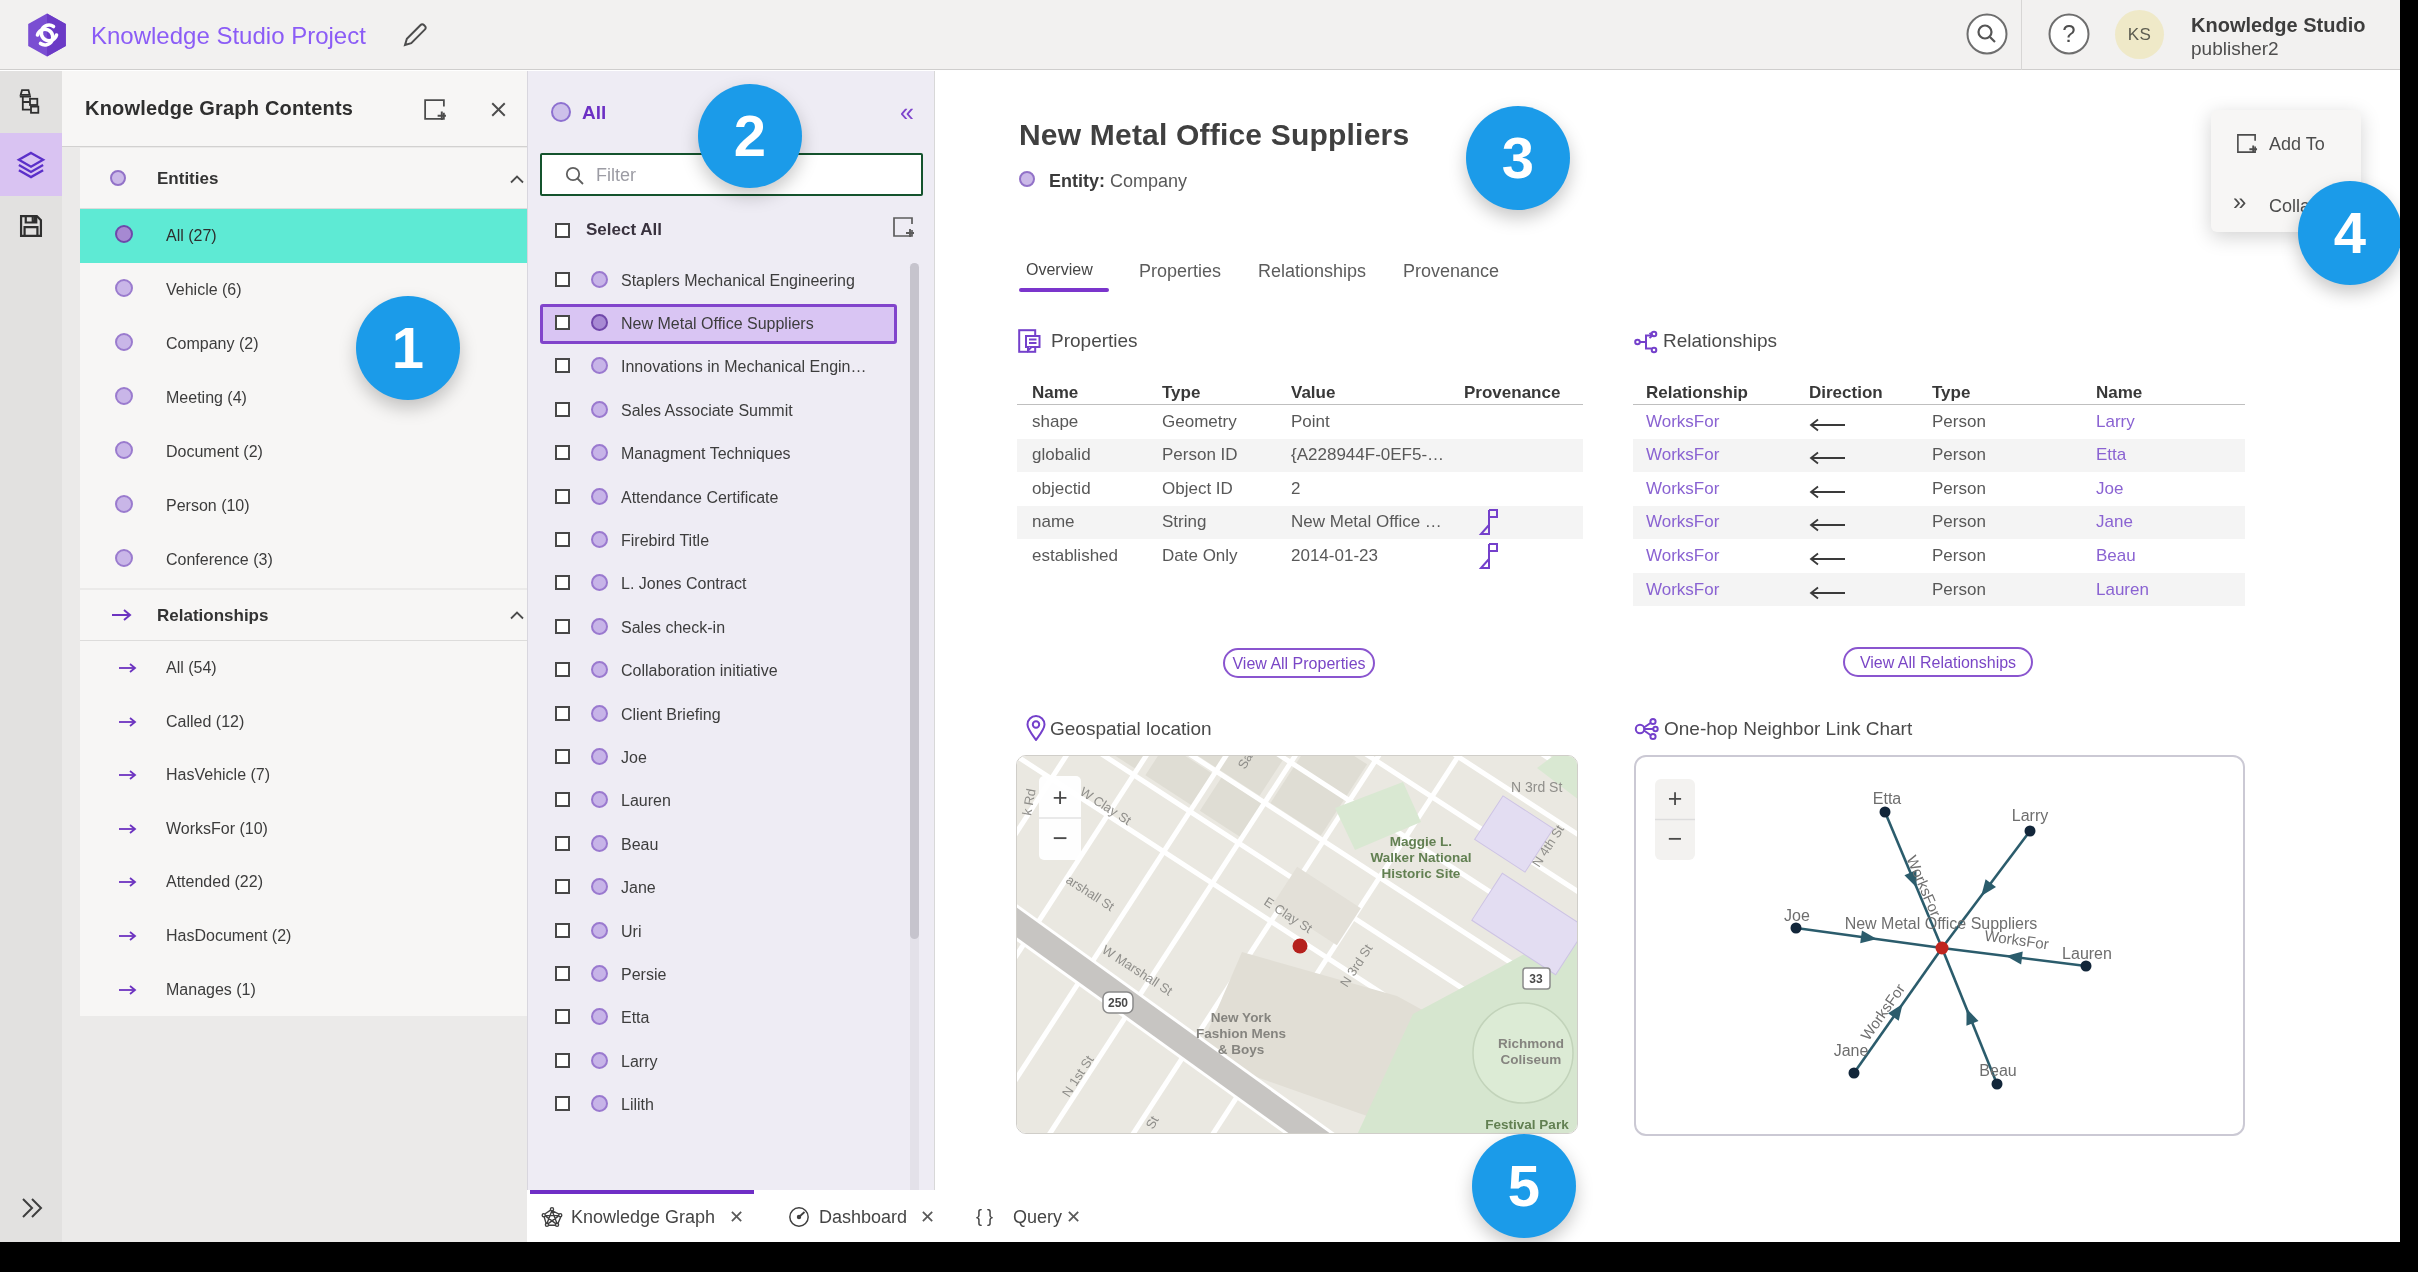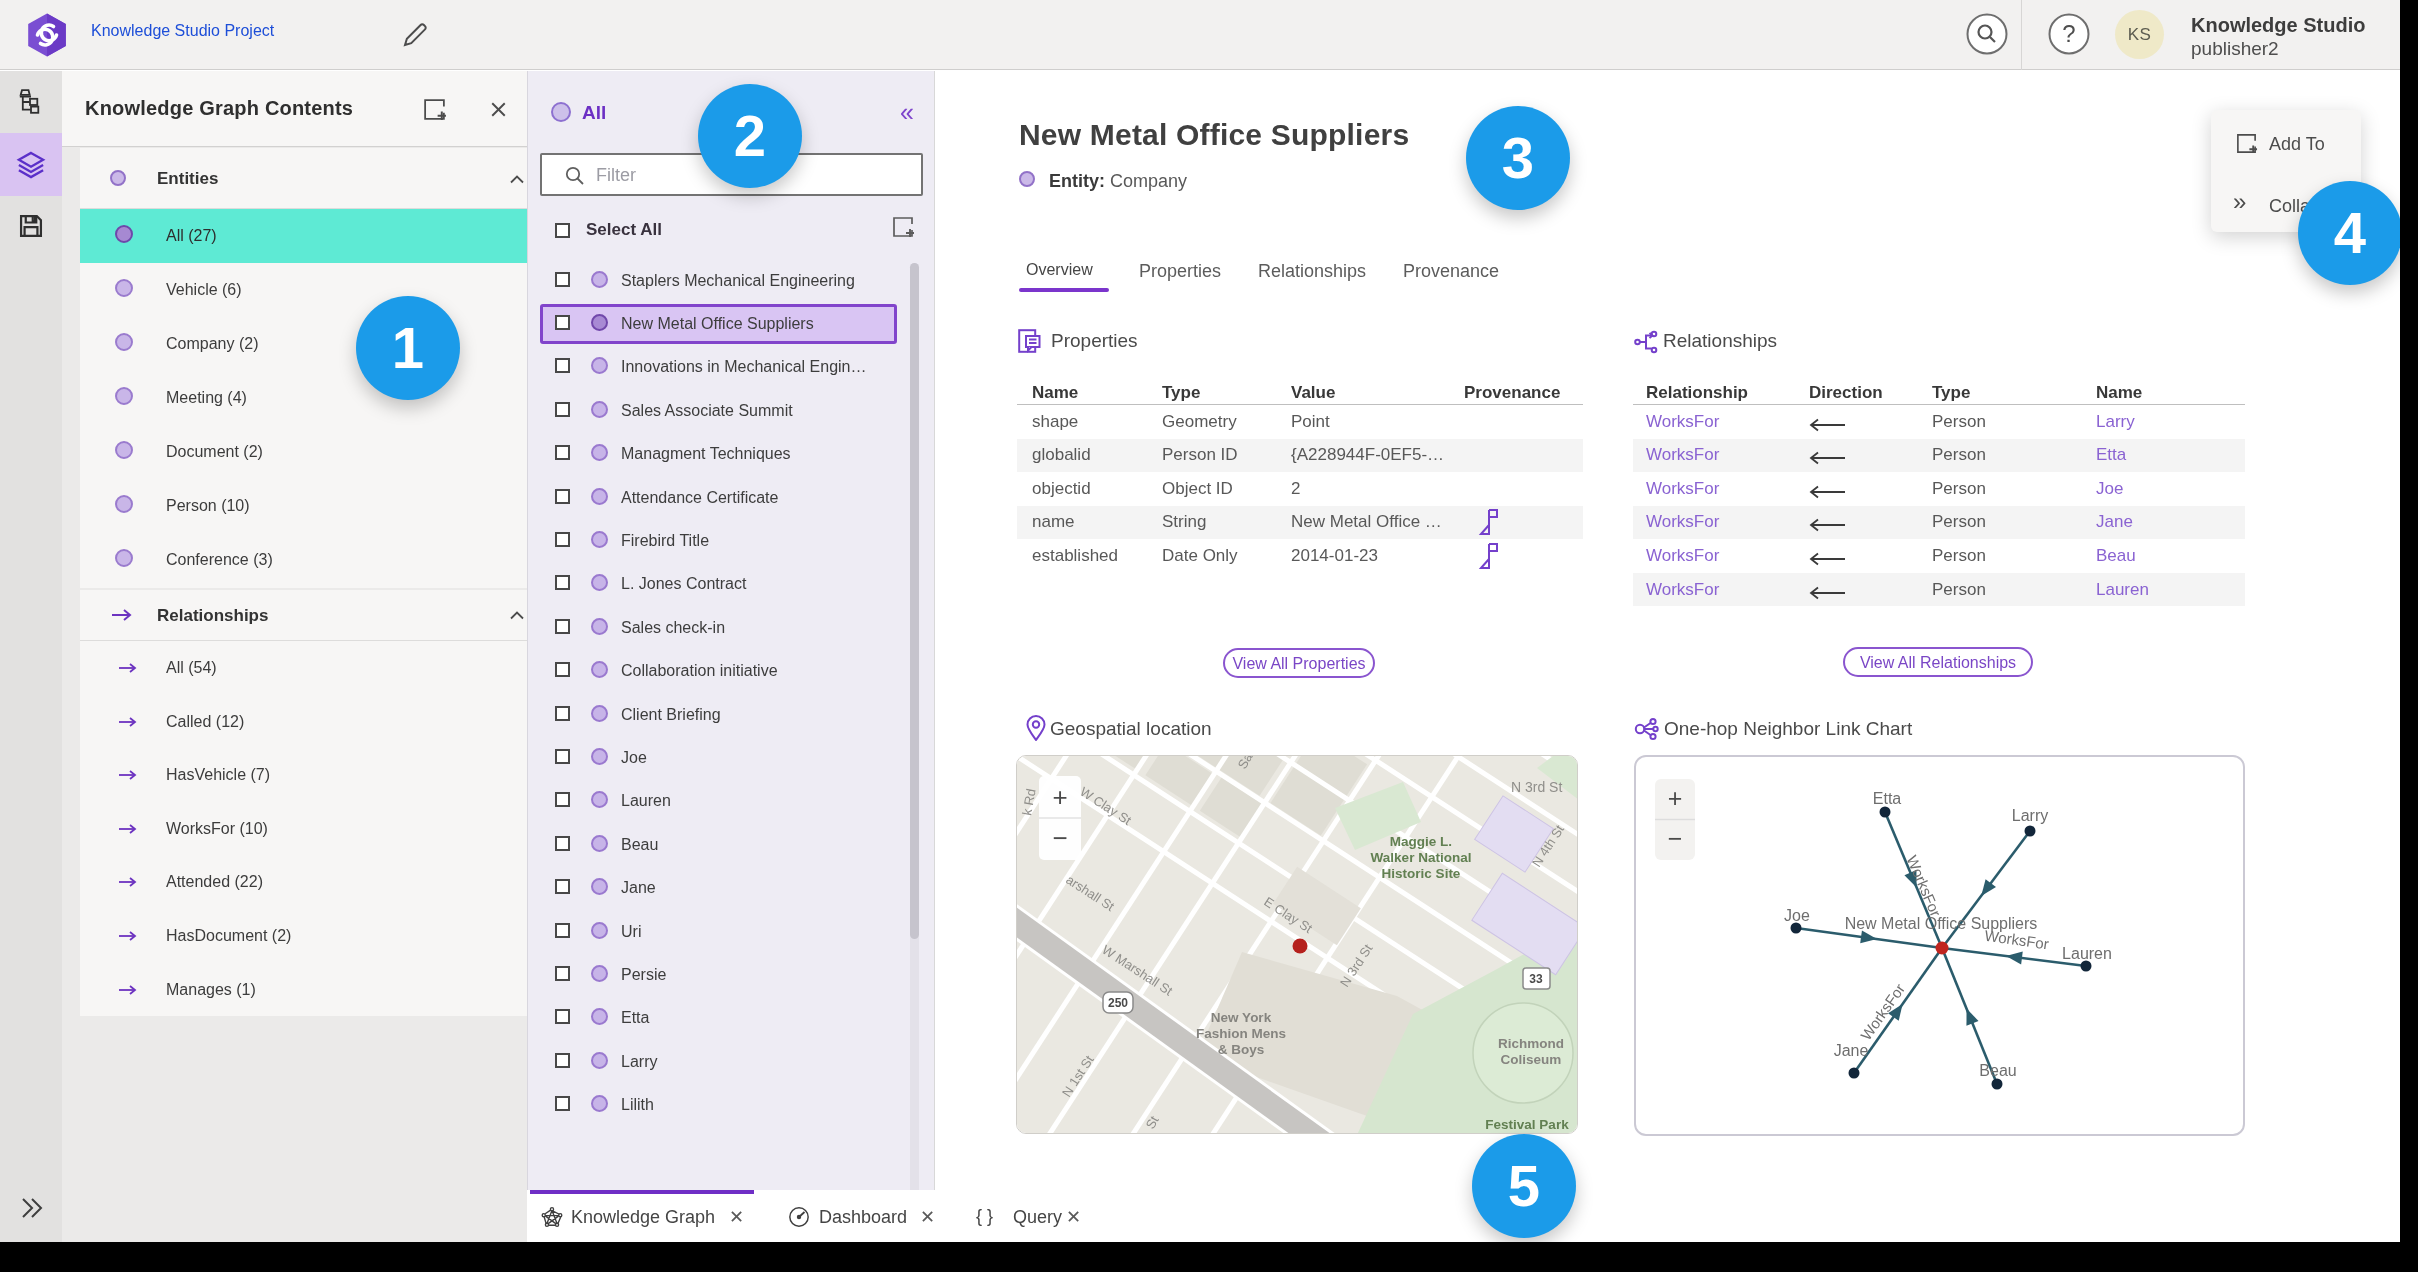--- a/index.html
+++ b/index.html
@@ -1,21 +1,21 @@
 <!DOCTYPE html>
 <html><head>
 <meta charset="utf-8">
 <style>
 * { margin:0; padding:0; box-sizing:border-box; }
 html,body { width:2418px; height:1272px; background:#000; font-family:"Liberation Sans", sans-serif; }
 #app { position:absolute; left:0; top:0; width:2400px; height:1242px; background:#fff; overflow:hidden; }
 .abs { position:absolute; }
 
 #topbar { position:absolute; left:0; top:0; width:2400px; height:70px; background:#f2f1f0; border-bottom:1px solid #cfcecd; }
-#topbar .title { position:absolute; left:91px; top:22px; font-size:16px; color:#1d4ed8; }
+#topbar .title { position:absolute; left:91px; top:22px; font-size:24px; color:#8b5cf6; }
 
 #rail { position:absolute; left:0; top:71px; width:62px; height:1171px; background:#e2e1e0; }
 #rail .sel { position:absolute; left:0; top:62px; width:62px; height:63px; background:#d9c3f2; }
 
 #panel1 { position:absolute; left:62px; top:71px; width:465px; height:1171px; background:#ebeae9; }
 #p1head { position:absolute; left:0; top:0; width:465px; height:76px; background:#f7f6f5; border-bottom:1px solid #d2d1d0; }
 #p1head .t { position:absolute; left:23px; top:26px; font-size:20px; color:#2f2f2f; font-weight:bold; letter-spacing:0.2px;}
 .card { position:absolute; left:0; width:465px; background:#f7f6f5;margin-left:18px; }
 .secrow { position:relative; height:61px; border-bottom:1px solid #dddcdb; }
 .itemrow { position:relative; height:54px; }
@@ -205,21 +205,21 @@
           </svg>
           <div class="rtxt" style="top:18px;">Manages (1)</div>
         </div>
     </div>
   </div>
 
   <div id="panel2">
     <div class="dot" style="left:23px;top:31px;width:20px;height:20px;background:#cdc0ea;border:2px solid #8d70d0;"></div>
     <div class="abs" style="left:54px;top:31px;font-size:19px;font-weight:bold;color:#6c2fc4;">All</div>
     <div class="abs" style="left:372px;top:27px;font-size:25px;color:#7e45cc;">«</div>
-    <div class="abs" style="left:12px;top:82px;width:383px;height:43px;background:#fff;border:2px solid #737373;border-radius:2px;">
+    <div class="abs" style="left:12px;top:82px;width:383px;height:43px;background:#fff;border:2px solid #14532d;border-radius:2px;">
       <svg class="abs" style="left:22px;top:10px" width="22" height="22" viewBox="0 0 22 22" fill="none" stroke="#5f5f5f" stroke-width="1.8">
           <circle cx="9" cy="9" r="6.2"></circle>
           <line x1="13.5" y1="13.5" x2="19" y2="19"></line>
         </svg>
       <div class="abs" style="left:54px;top:10px;font-size:18px;color:#9c9ca4;">Filter</div>
     </div>
     <div class="p2row" style="position:absolute;left:0;top:143px;width:407px;height:38px;">
       <div class="cb" style="margin-top:-10px;"></div>
       <div class="abs" style="left:58px;top:6px;font-size:17px;color:#39323e;font-weight:bold;">Select All</div>
       <svg class="abs" style="left:363px;top:1px" width="24" height="24" viewBox="0 0 24 24" fill="none" stroke="#5c5c5c" stroke-width="1.7">

